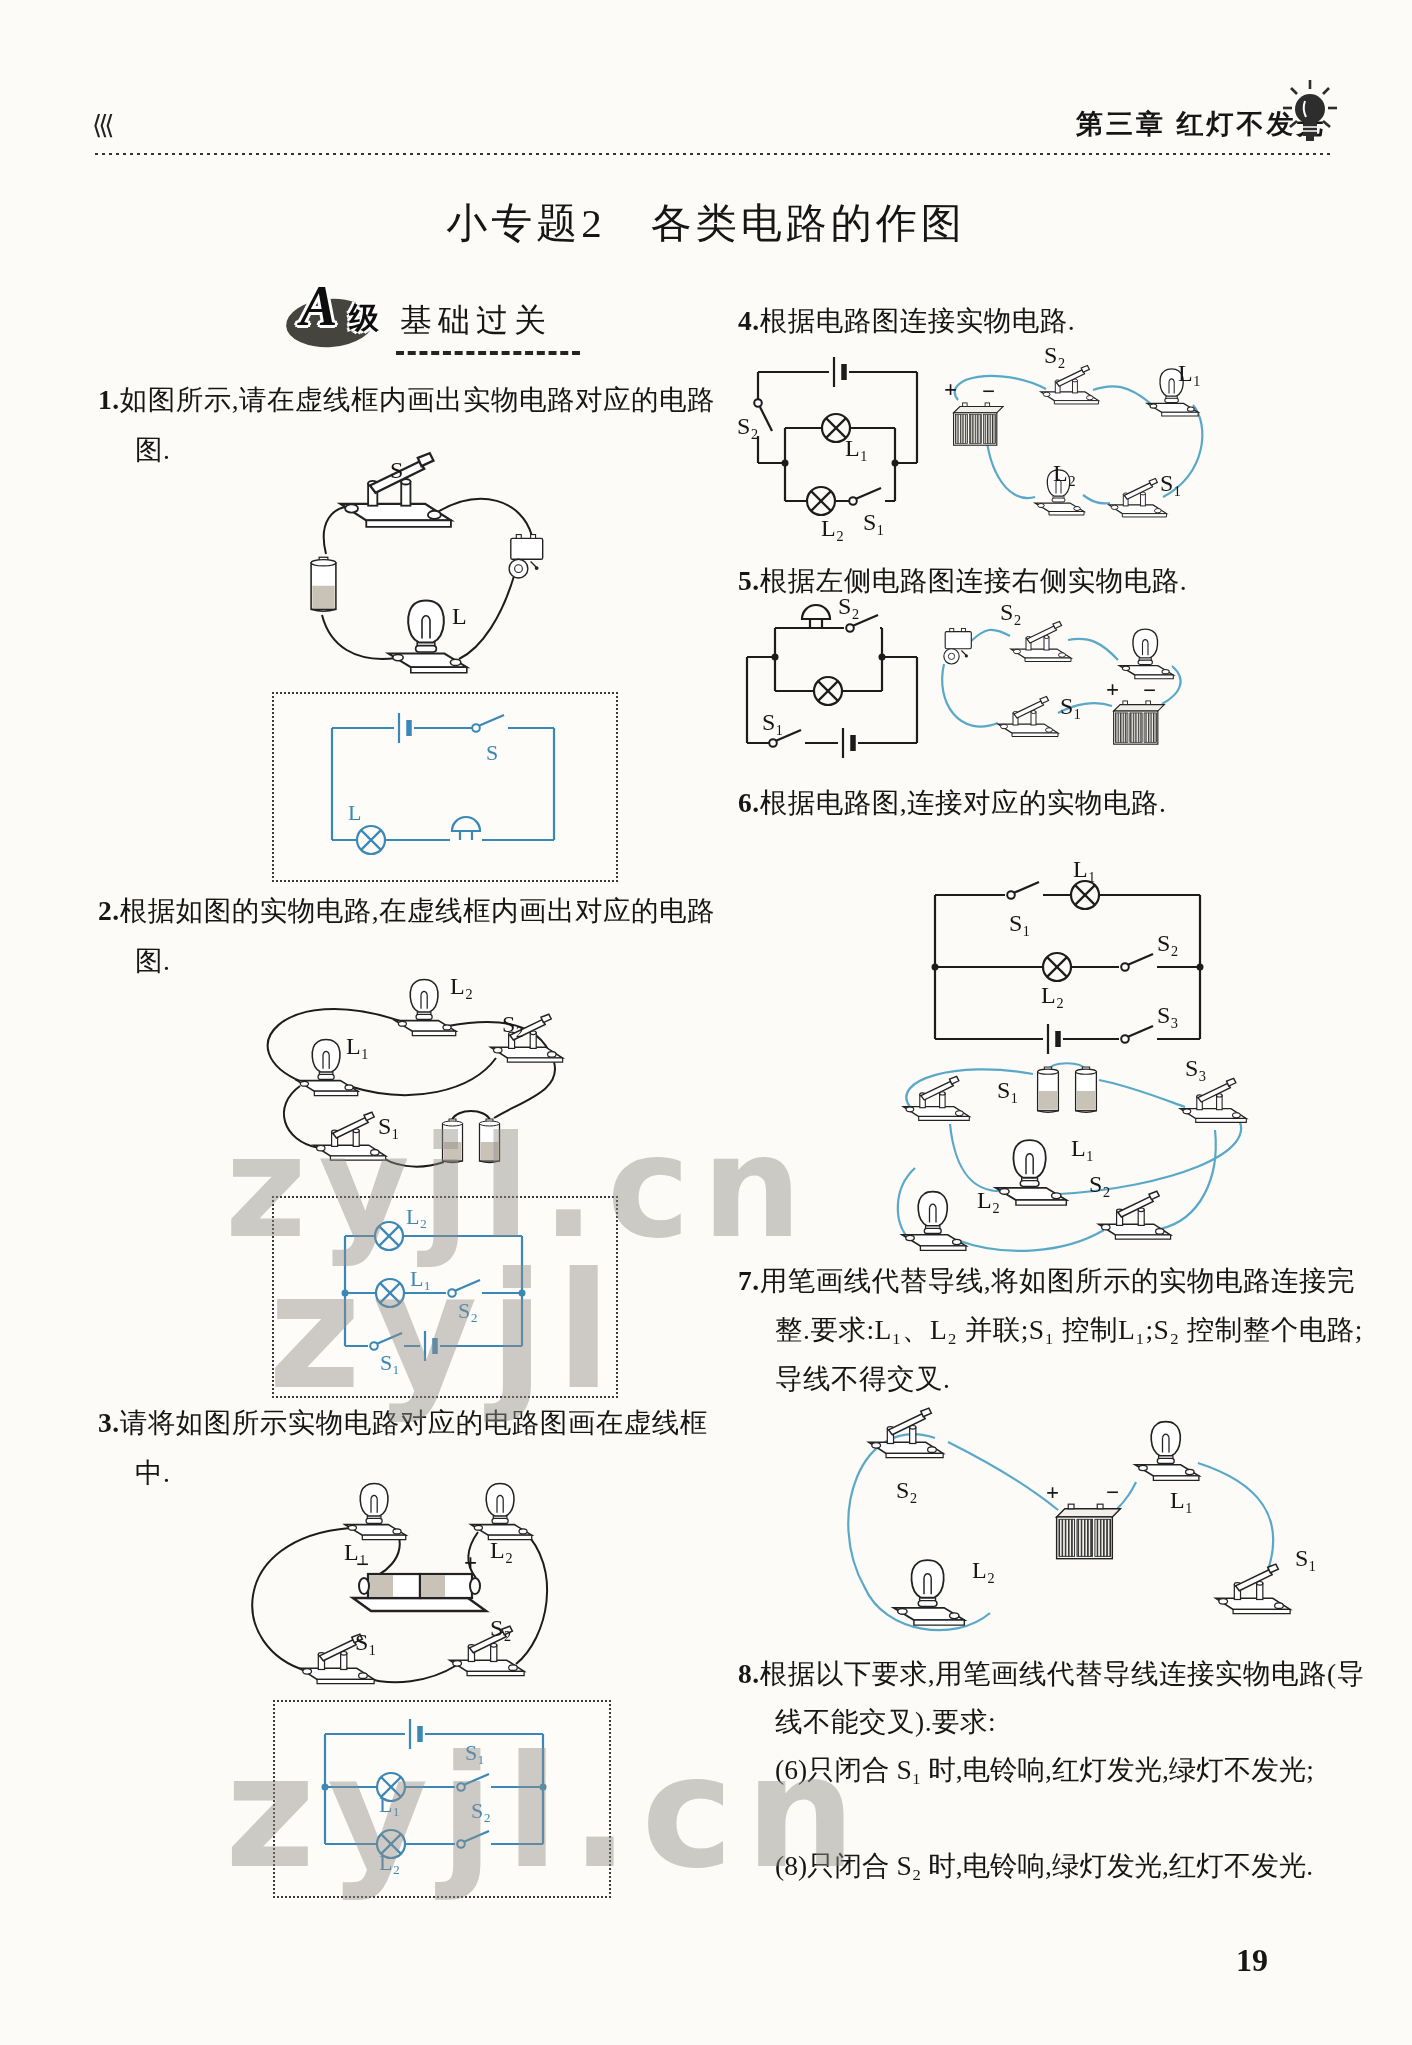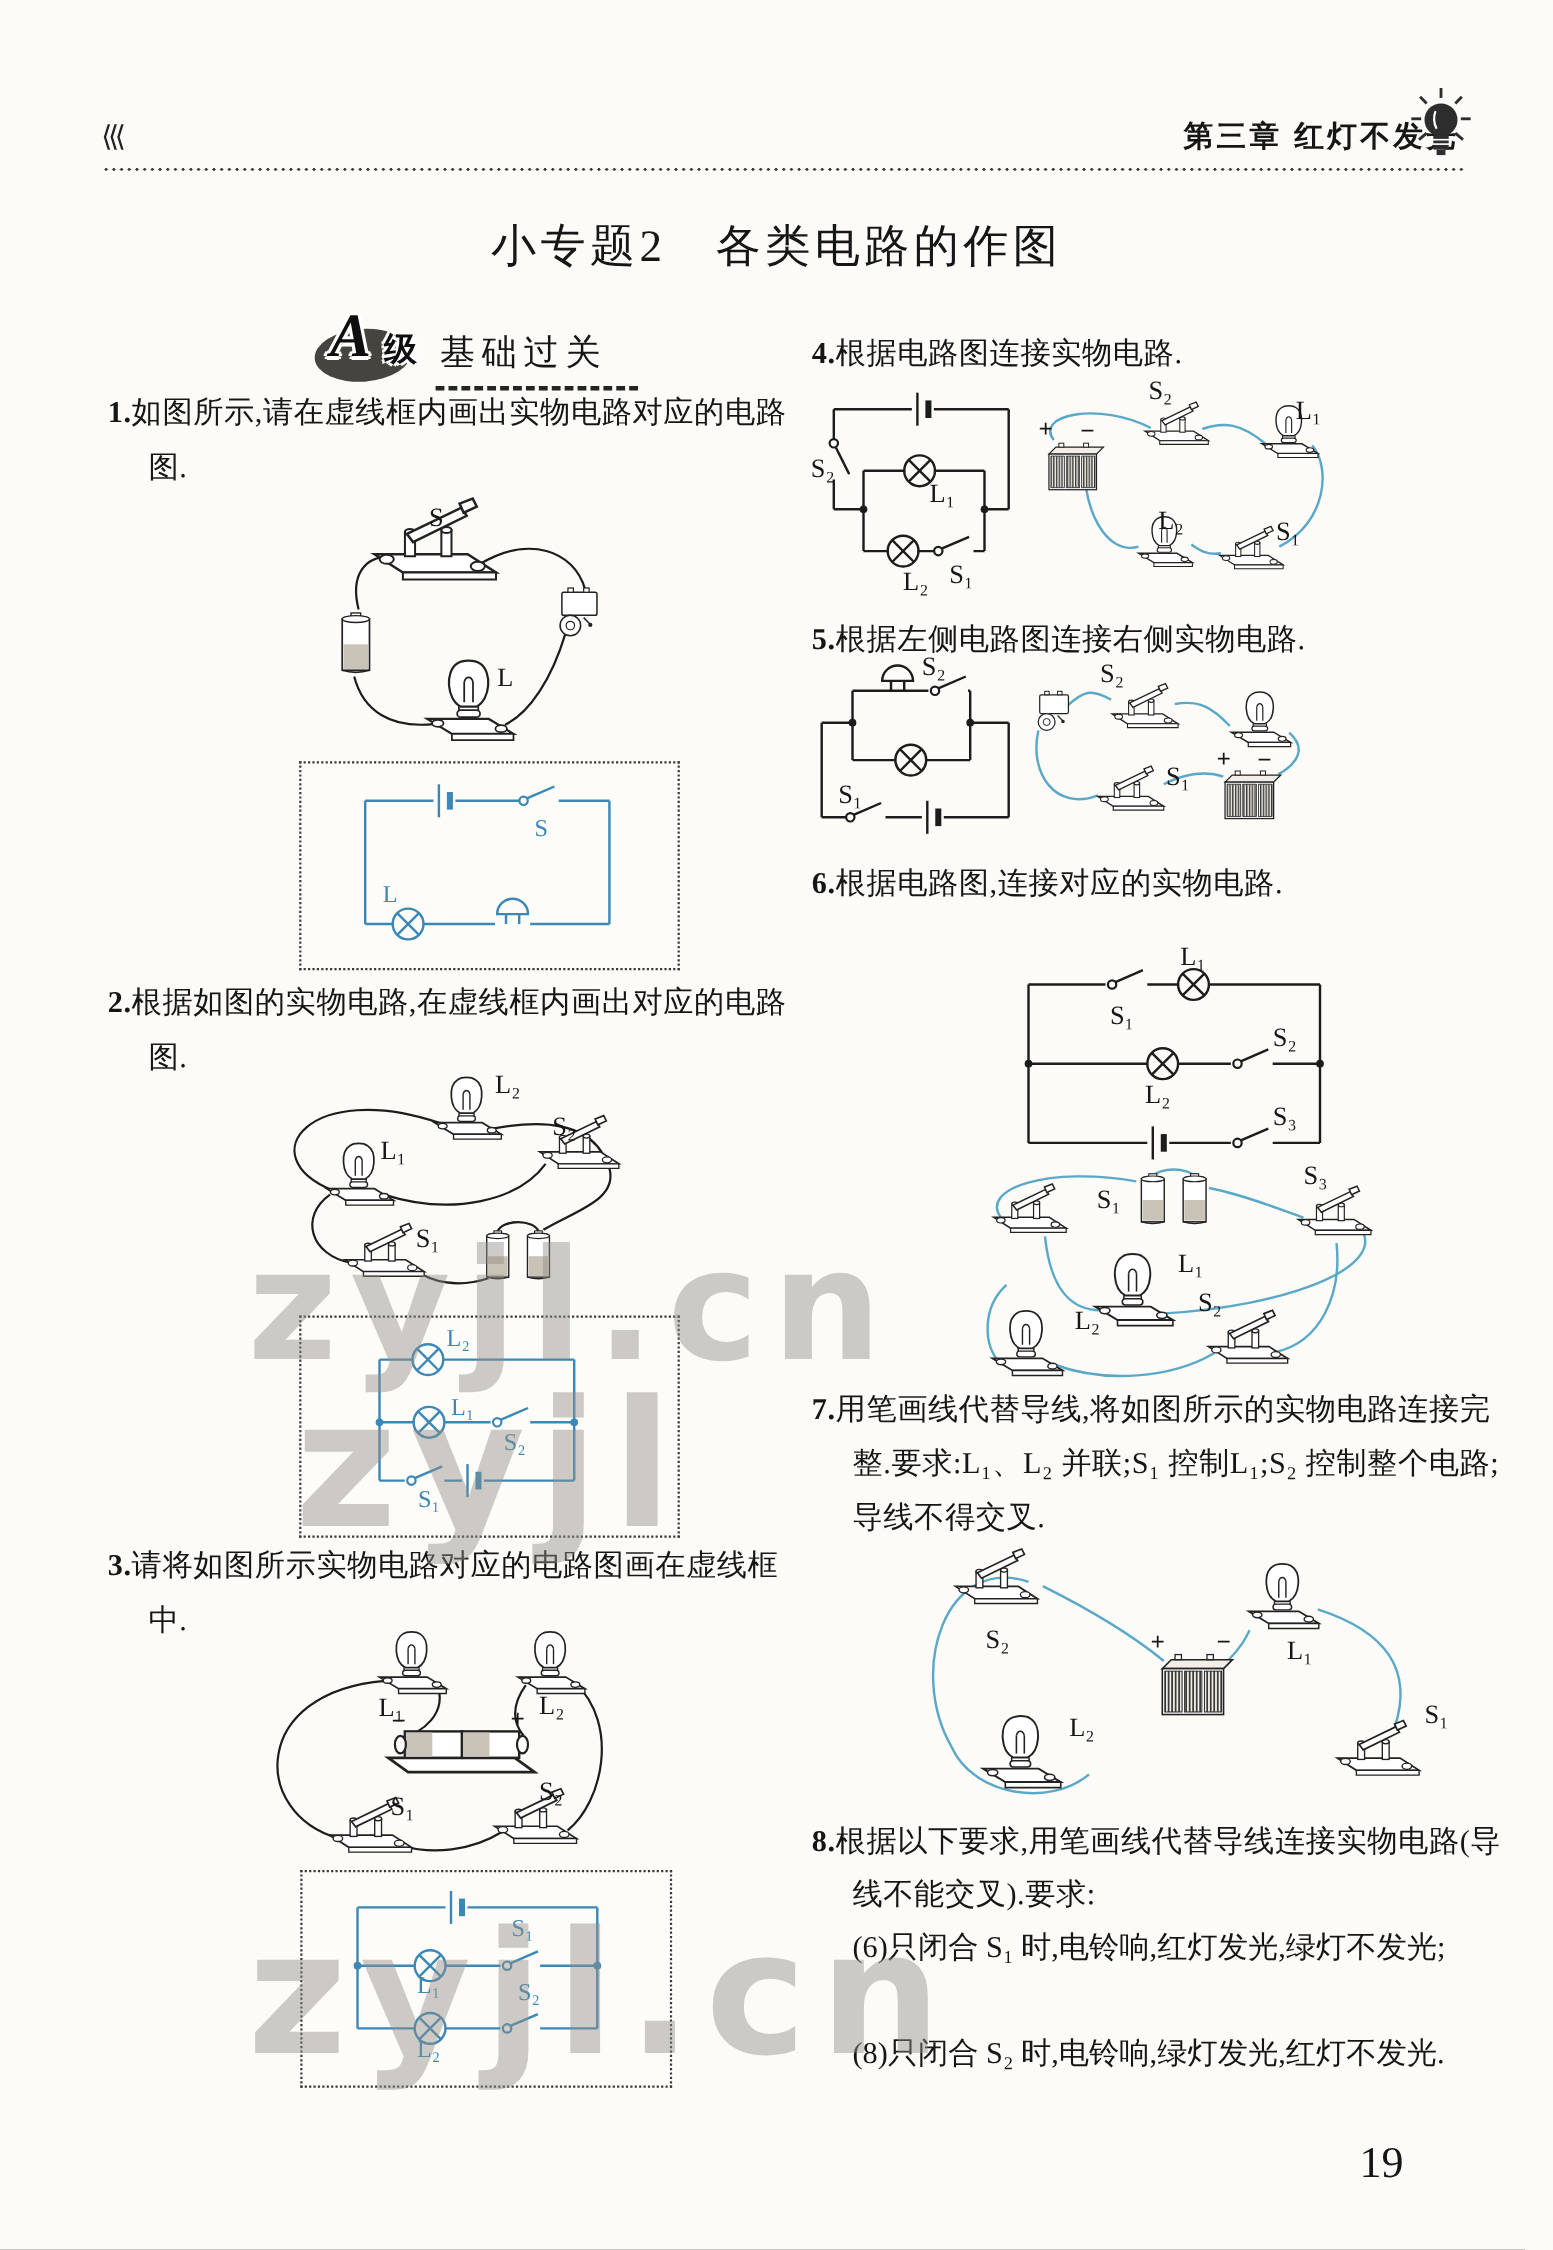--- a/index.html
+++ b/index.html
@@ -29,21 +29,21 @@
   .qnum{font-weight:bold;}
   
   svg.fig{position:absolute;overflow:visible;}
   .abox{position:absolute;border:2px dotted #3a3a3a;background:rgba(255,255,255,0.25);}
   .flab{font-family:"Liberation Serif","DejaVu Serif",serif;font-size:24px;fill:#161616;}
   .flab2{font-family:"Liberation Serif","DejaVu Serif",serif;font-size:22px;fill:#3b87b5;}
   .sgn{font-family:"Liberation Serif","DejaVu Serif",serif;font-size:23px;font-weight:bold;fill:#161616;}
   
   .wm{position:absolute;font-family:"DejaVu Sans","Liberation Sans",sans-serif;font-weight:bold;
       color:rgba(146,142,135,0.45);letter-spacing:12px;white-space:nowrap;pointer-events:none;line-height:1;}
-  .pagenum{left:1236px;top:1942px;font-size:40px;font-weight:normal;}
+  .pagenum{left:1236px;top:1942px;font-size:32px;font-weight:bold;}
 </style>
 </head>
 <body>
 
 <div class="page">
 
   <svg width="0" height="0" style="position:absolute">
     <defs>
       <pattern id="vh" width="5.5" height="7" patternUnits="userSpaceOnUse">
         <rect width="5.5" height="7" fill="#f4f1ea"></rect>
@@ -141,21 +141,21 @@
   <div class="abs dotrule"></div>
 
   <div class="abs pagetitle">小专题2　各类电路的作图</div>
 
   <div class="abs badge-ellipse"></div>
   <div class="abs badge-a">A</div>
   <div class="abs badge-ji">级</div>
   <div class="abs badge-label">基础过关</div>
   <div class="abs badge-dash"></div>
 
-  <p class="qtext" style="left:98px;top:350px"><b class="qnum">1.</b><span>如图所示,请在虚线框内画出实物电路对应的电路图.</span></p>
+  <p class="qtext" style="left:98px;top:375px"><b class="qnum">1.</b><span>如图所示,请在虚线框内画出实物电路对应的电路图.</span></p>
   <p class="qtext" style="left:98px;top:886px"><b class="qnum">2.</b><span>根据如图的实物电路,在虚线框内画出对应的电路图.</span></p>
   <p class="qtext" style="left:98px;top:1398px"><b class="qnum">3.</b><span>请将如图所示实物电路对应的电路图画在虚线框中.</span></p>
   <p class="qtext" style="left:738px;top:296px"><b class="qnum">4.</b><span>根据电路图连接实物电路.</span></p>
   <p class="qtext" style="left:738px;top:556px"><b class="qnum">5.</b><span>根据左侧电路图连接右侧实物电路.</span></p>
   <p class="qtext" style="left:738px;top:778px"><b class="qnum">6.</b><span>根据电路图,连接对应的实物电路.</span></p>
   <p class="qtext" style="left:738px;top:1256px;line-height:49px"><b class="qnum">7.</b><span>用笔画线代替导线,将如图所示的实物电路连接完整.要求:L₁、L₂ 并联;S₁ 控制L₁;S₂ 控制整个电路;导线不得交叉.</span></p>
   <p class="qtext" style="left:738px;top:1650px;line-height:48px"><b class="qnum">8.</b><span>根据以下要求,用笔画线代替导线连接实物电路(导线不能交叉).要求:</span></p>
   <p class="qitem" style="left:738px;top:1746px">(6)只闭合 S₁ 时,电铃响,红灯发光,绿灯不发光;</p>
   <p class="qitem" style="left:738px;top:1842px">(8)只闭合 S₂ 时,电铃响,绿灯发光,红灯不发光.</p>
 

